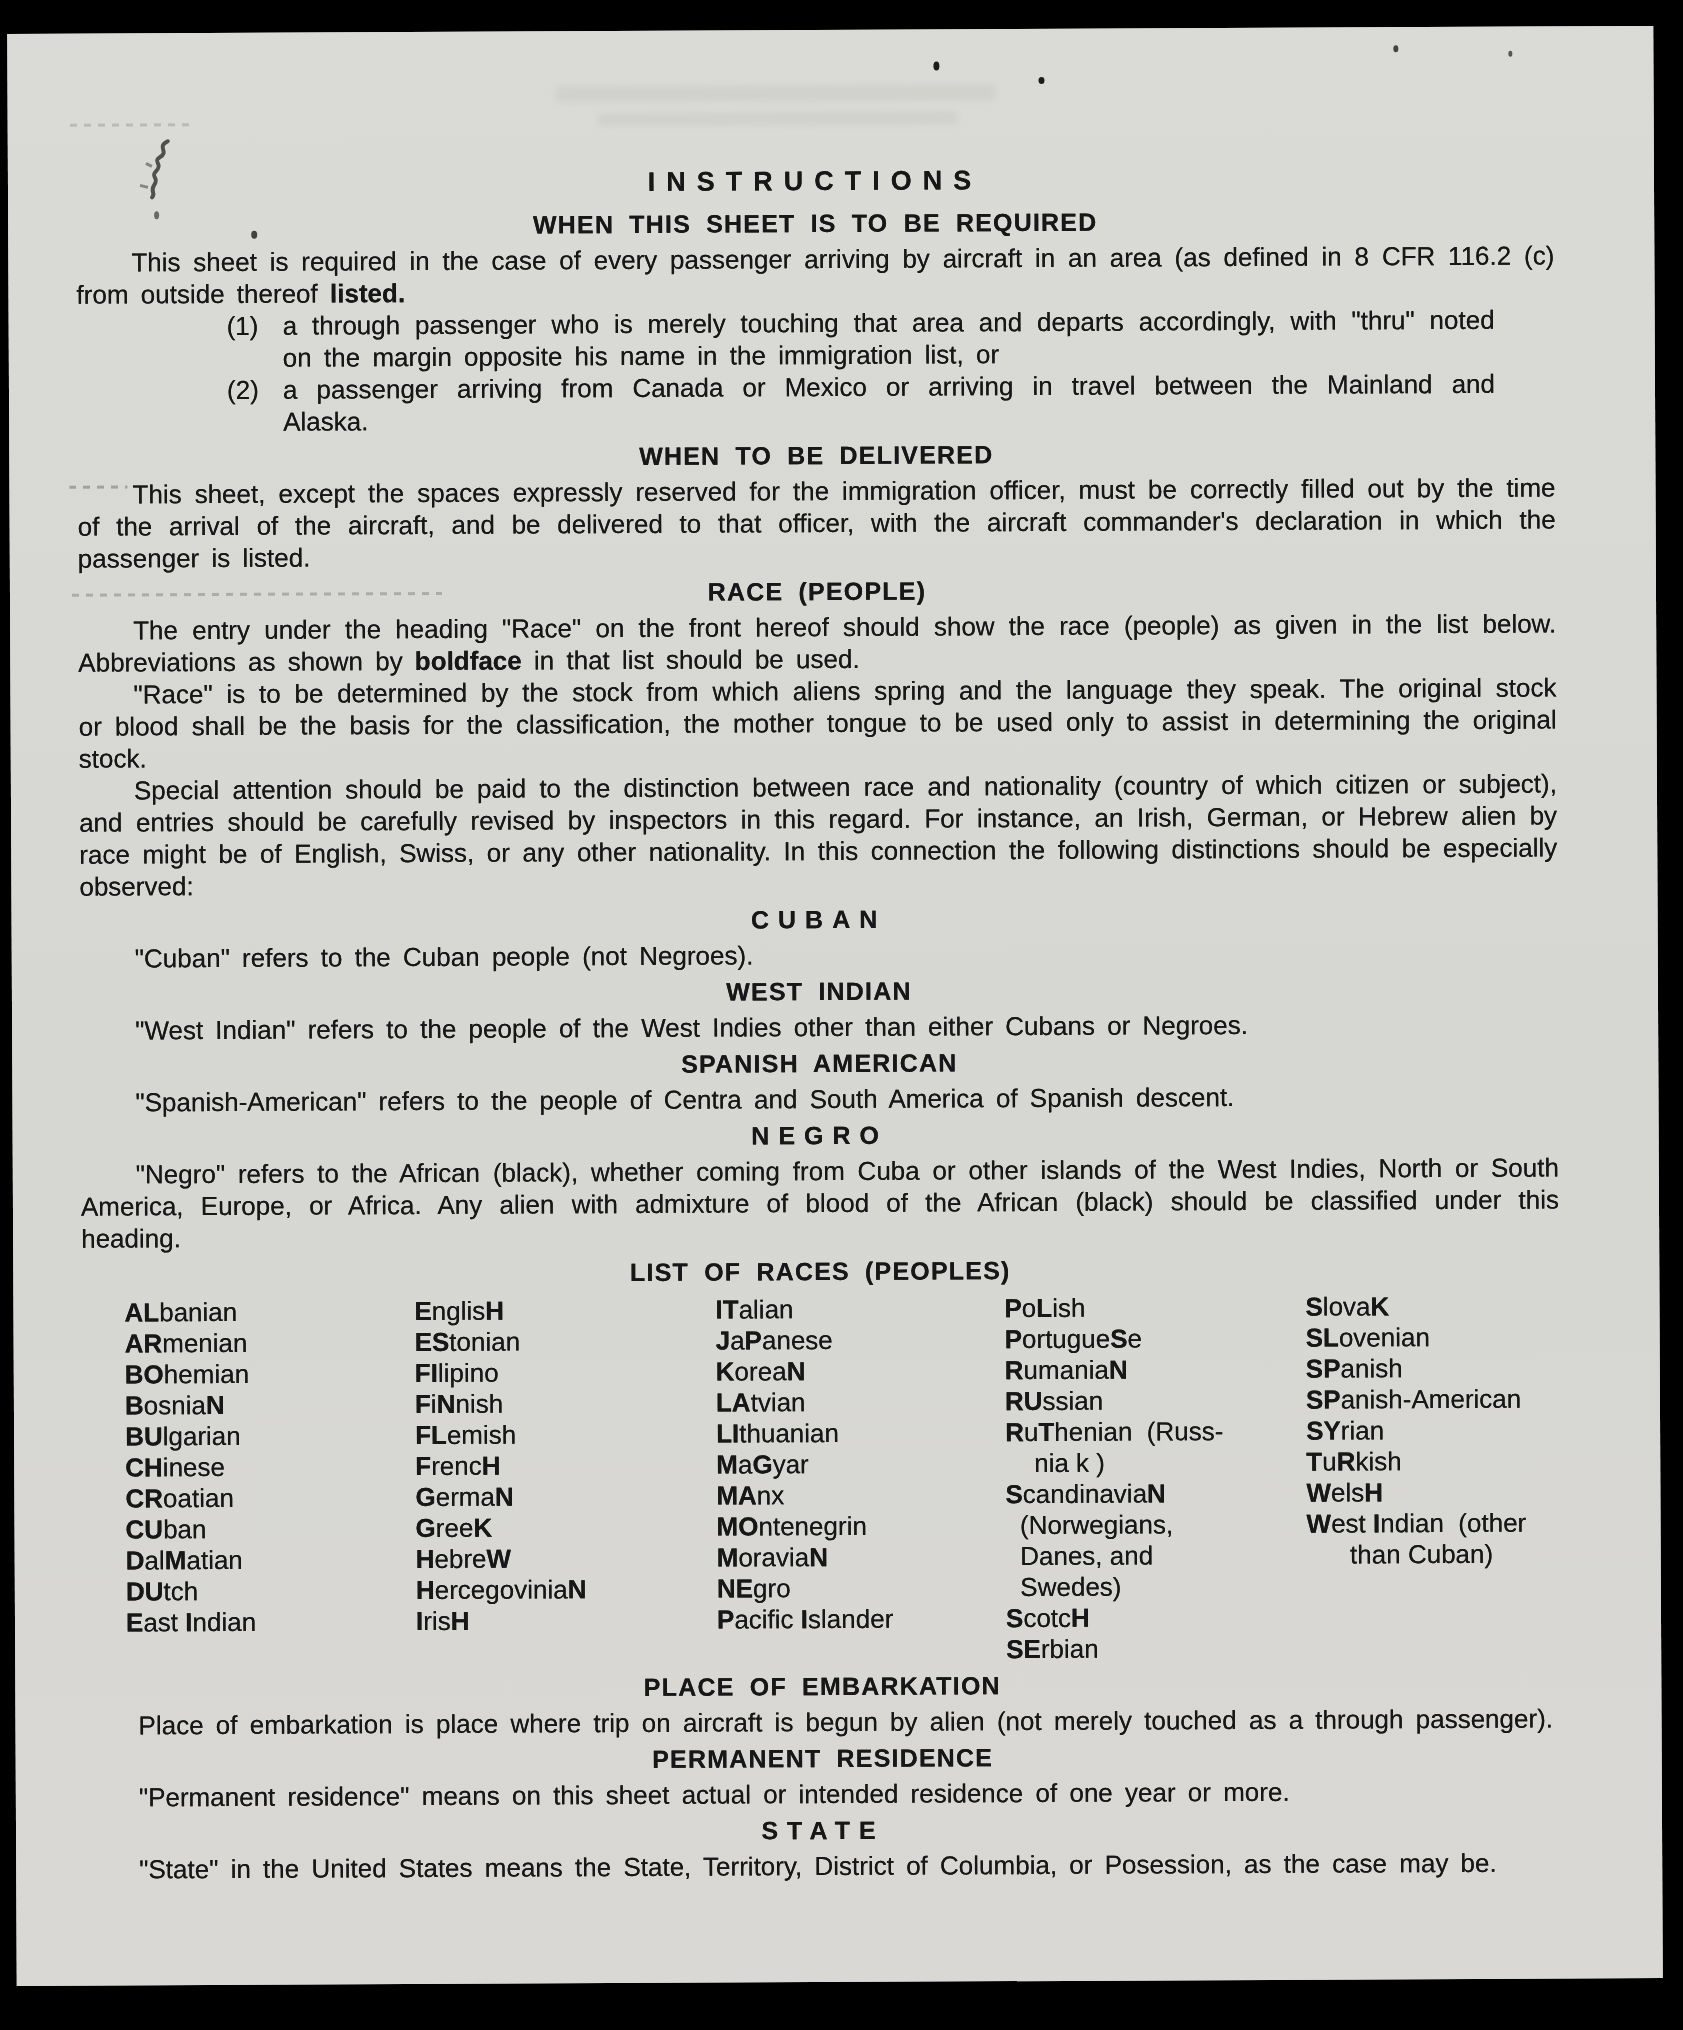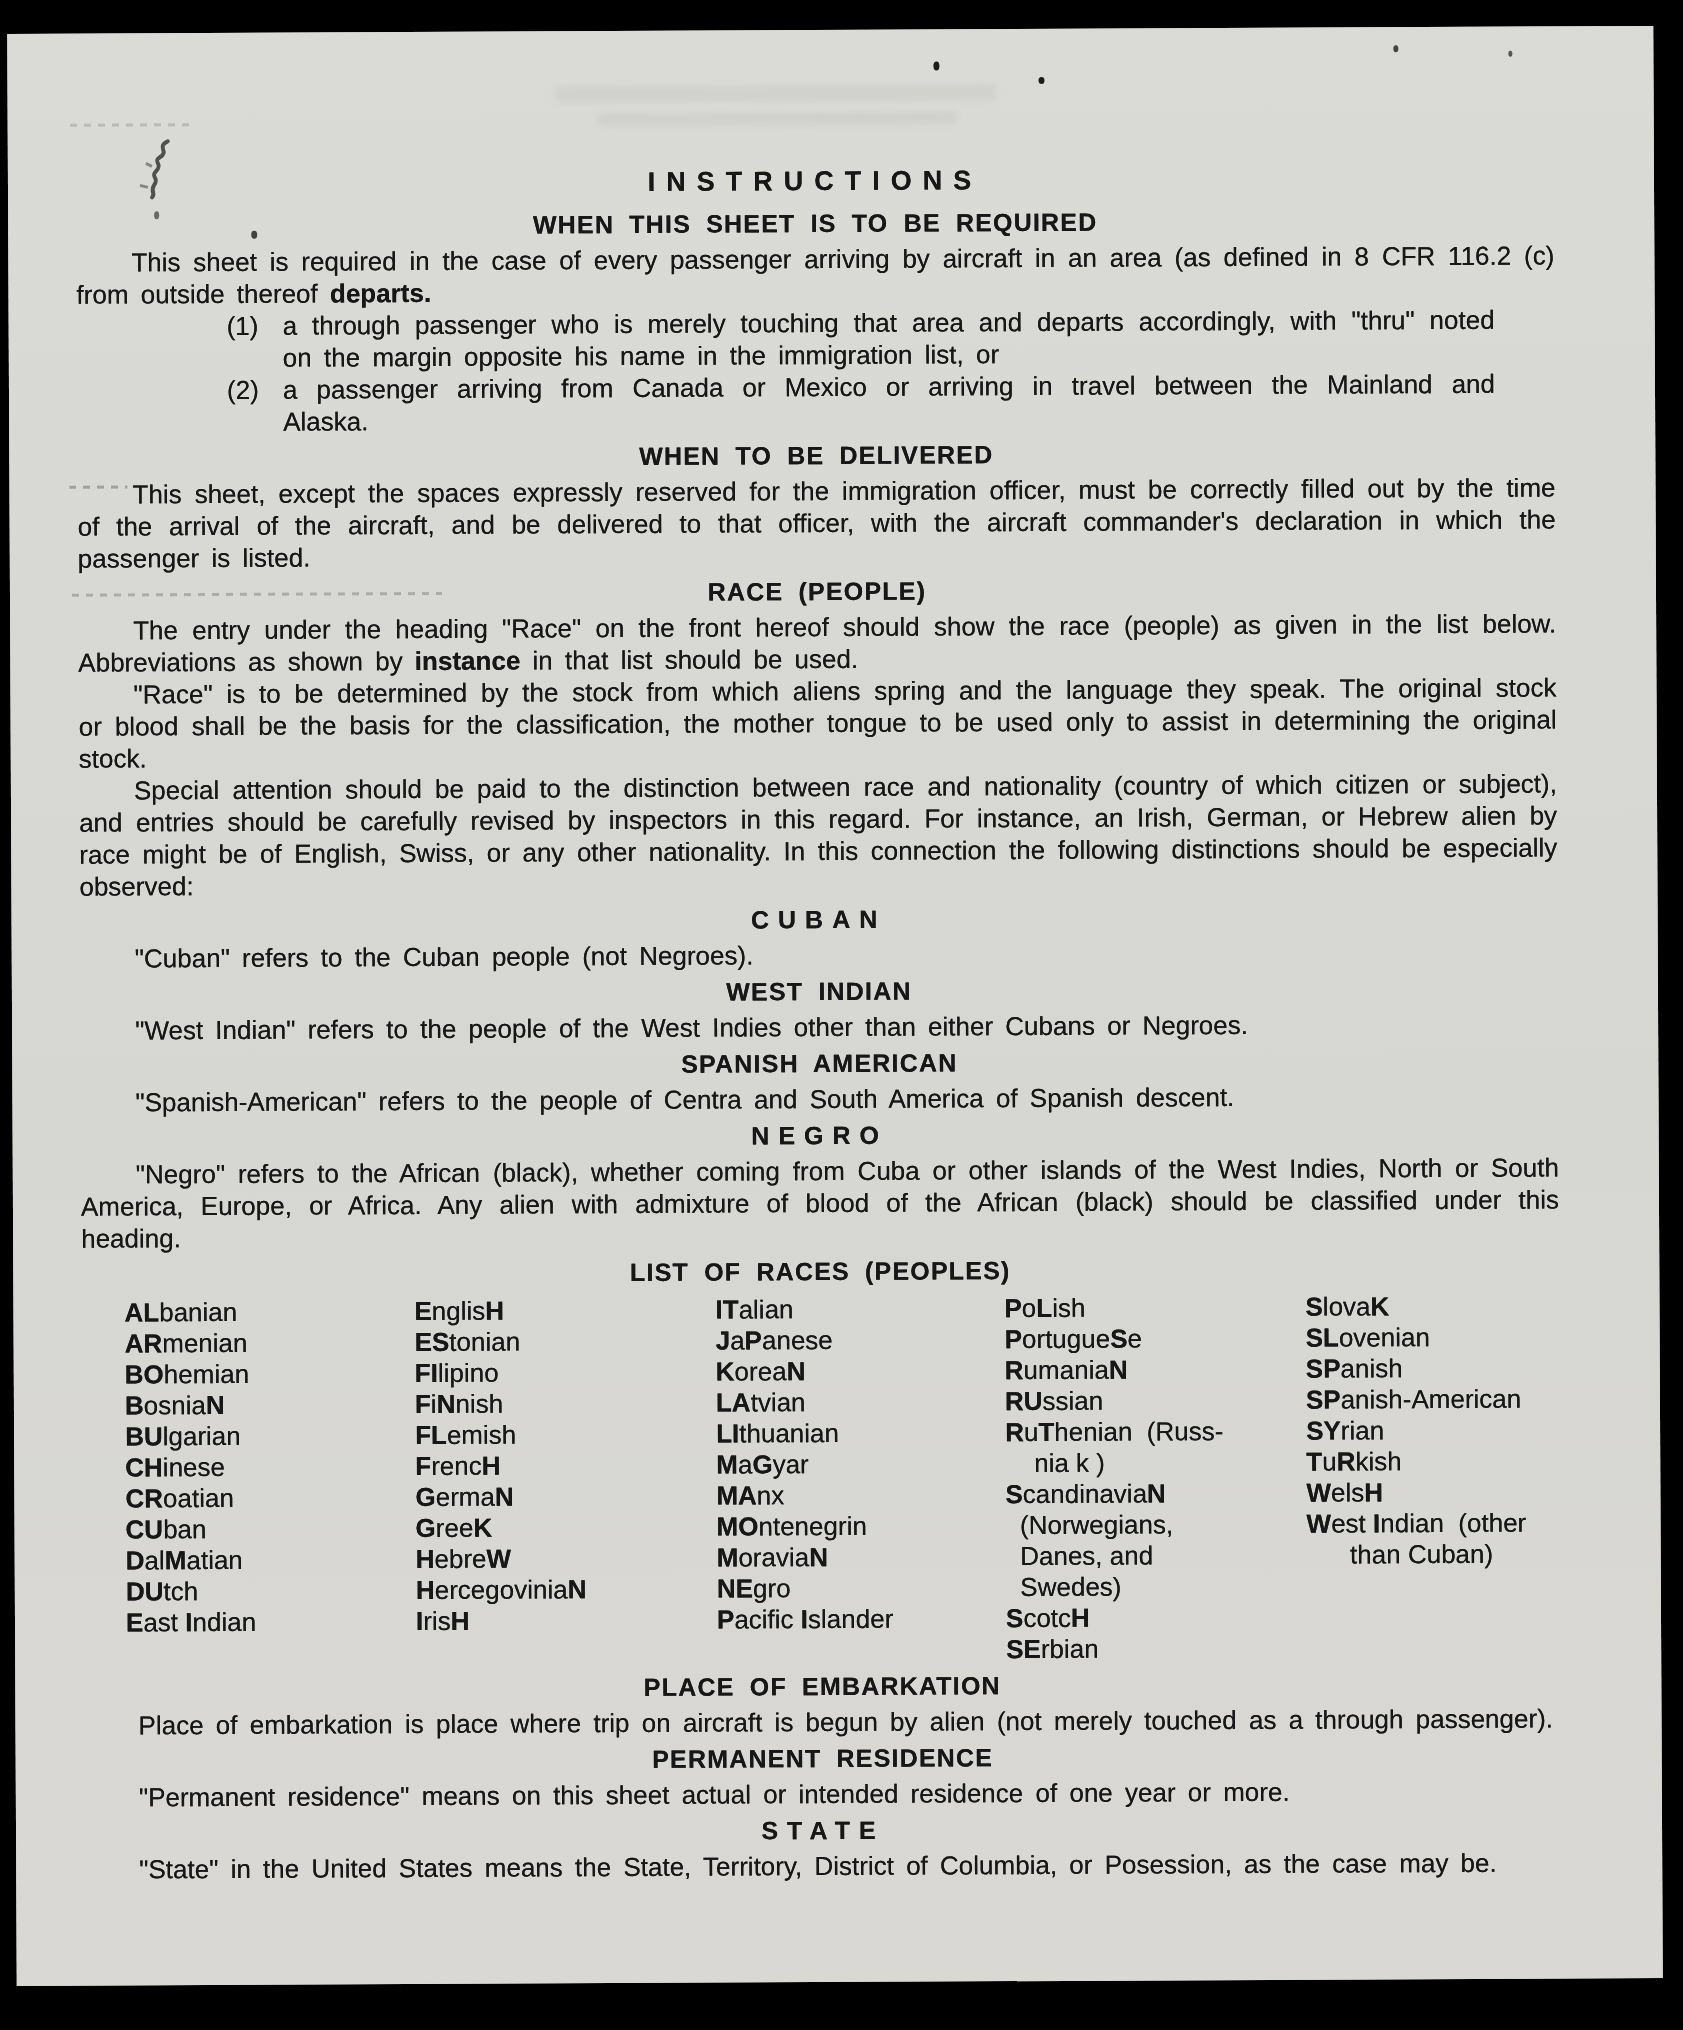--- a/index.html
+++ b/index.html
@@ -89,35 +89,35 @@
   </svg>
   <div class="dashes" style="left:60px;top:452px;width:58px;"></div>
   <div class="dashes" style="left:62px;top:90px;width:120px;opacity:.2;"></div>
   <div class="dashes" style="left:62px;top:560px;width:370px;opacity:.28;"></div>
 
   <div class="content">
 
     <h1>INSTRUCTIONS</h1>
 
     <h2>WHEN THIS SHEET IS TO BE REQUIRED</h2>
-    <p>This sheet is required in the case of every passenger arriving by aircraft in an area (as defined in 8 CFR 116.2 (c) from outside thereof <b>departs.</b></p>
+    <p>This sheet is required in the case of every passenger arriving by aircraft in an area (as defined in 8 CFR 116.2 (c) from outside thereof <b>listed.</b></p>
     <div class="num-item">
       <span class="num-marker">(1)</span>
       <div class="num-text">a through passenger who is merely touching that area and departs accordingly, with "thru" noted on the margin opposite his name in the immigration list, or</div>
     </div>
     <div class="num-item">
       <span class="num-marker">(2)</span>
       <div class="num-text">a passenger arriving from Canada or Mexico or arriving in travel between the Mainland and Alaska.</div>
     </div>
 
     <h2>WHEN TO BE DELIVERED</h2>
     <p>This sheet, except the spaces expressly reserved for the immigration officer, must be correctly filled out by the time of the arrival of the aircraft, and be delivered to that officer, with the aircraft commander's declaration in which the passenger is listed.</p>
 
     <h2>RACE (PEOPLE)</h2>
-    <p>The entry under the heading "Race" on the front hereof should show the race (people) as given in the list below.  Abbreviations as shown by <b>instance</b> in that list should be used.</p>
+    <p>The entry under the heading "Race" on the front hereof should show the race (people) as given in the list below.  Abbreviations as shown by <b>boldface</b> in that list should be used.</p>
     <p>"Race" is to be determined by the stock from which aliens spring and the language they speak.  The original stock or blood shall be the basis for the classification, the mother tongue to be used only to assist in determining the original stock.</p>
     <p>Special attention should be paid to the distinction between race and nationality (country of which citizen or subject), and entries should be carefully revised by inspectors in this regard. For instance, an Irish, German, or Hebrew alien by race might be of English, Swiss, or any other nationality.  In this connection the following distinctions should be especially observed:</p>
 
     <h2 class="spread">CUBAN</h2>
     <p>"Cuban" refers to the Cuban people (not Negroes).</p>
 
     <h2>WEST INDIAN</h2>
     <p>"West Indian" refers to the people of the West Indies other than either Cubans or Negroes.</p>
 
     <h2>SPANISH AMERICAN</h2>

